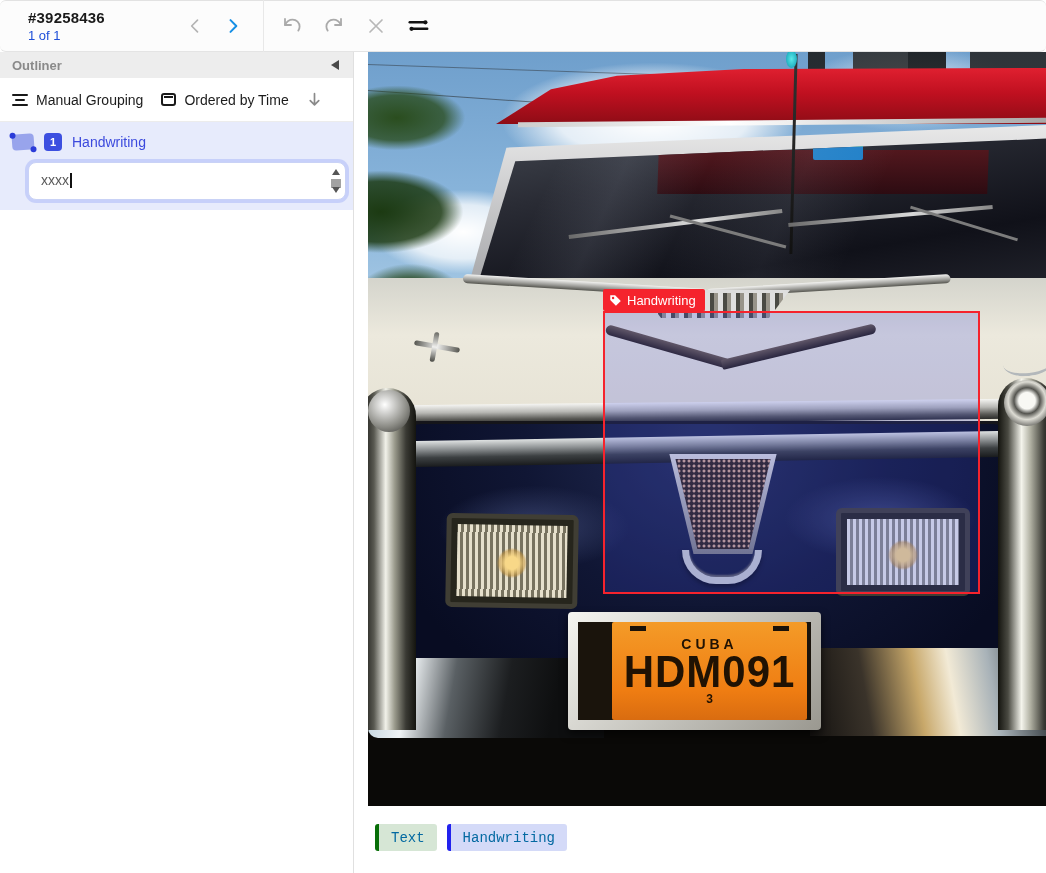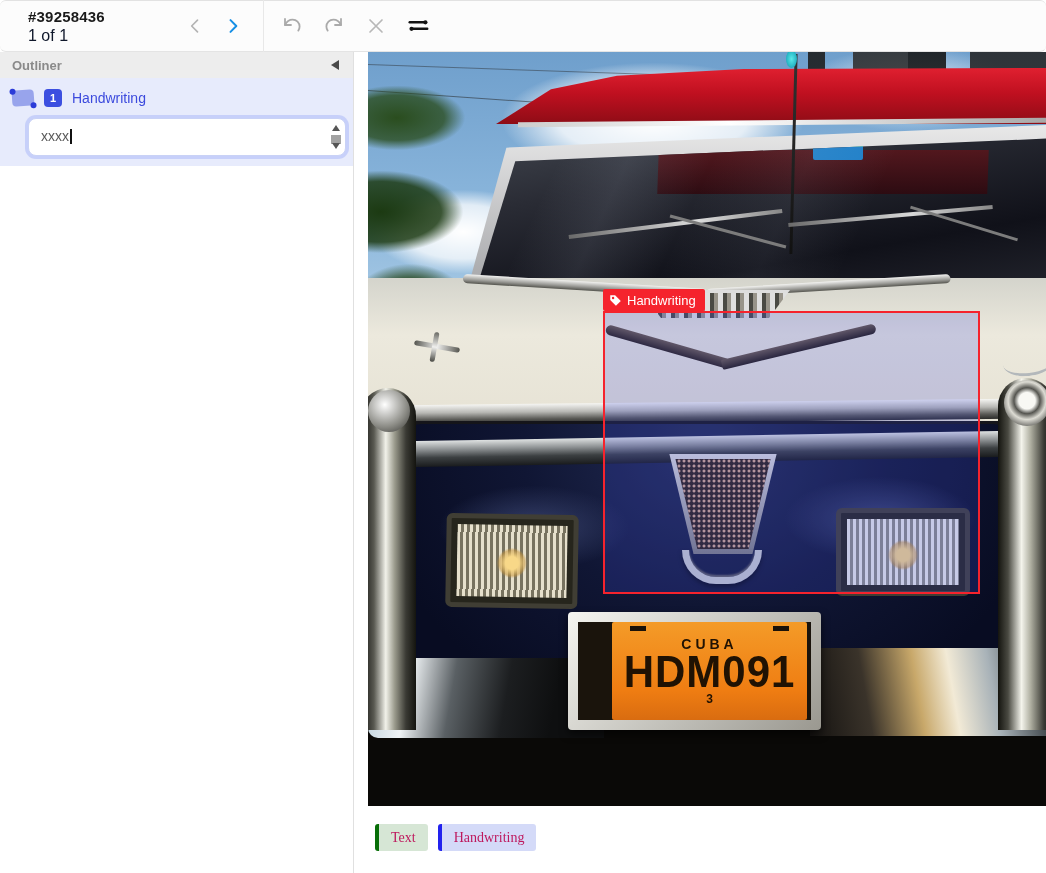--- a/index.html
+++ b/index.html
@@ -4,21 +4,21 @@
 <style>
   * { margin:0; padding:0; box-sizing:border-box; }
   html,body { width:1046px; height:873px; overflow:hidden; background:#fff;
               font-family:"Liberation Sans", sans-serif; }
 
   
   .topbar { height:52px; display:flex; align-items:center; background:#fcfcfc;
             border-top:1px solid #e2e2e2; border-bottom:1px solid #e4e4e4;border-radius:6px; }
   .task-info { margin-left:28px; width:125px; }
   .task-id { font-size:15px; font-weight:700; color:#1a1a1a; letter-spacing:.2px; }
-  .task-count { font-size:16px; color:#0f172a; margin-top:2px; }
+  .task-count { font-size:13px; color:#1d4ed8; margin-top:2px; }
   .nav-btns { display:flex; gap:14px; margin-left:30px; }
   .icon-btn { width:24px; height:24px; display:flex; align-items:center; justify-content:center;
               background:none; border:none; cursor:pointer; padding:0; }
   .tb-divider { width:1px; height:52px; background:#e8e8e8; margin-left:18px; }
   .tools { display:flex; gap:18px; margin-left:16px; }
 
   
   .content { display:flex; height:821px;justify-content:flex-end; }
   .sidebar { width:354px; background:#fff; border-right:1px solid #e0e0e0; display:flex; flex-direction:column; }
   .main { flex:1; background:#fff; padding-left:14px; }
@@ -194,21 +194,21 @@
   
   .region-bbox { left:235px; top:259px; width:377px; height:283px; border:2px solid #f5232d;
     background:rgba(66,76,222,.22); cursor:move; }
   .region-tag { position:absolute; bottom:calc(100% + 2px); left:-2px; height:22px;
     display:inline-flex; align-items:center; gap:5px; background:#f5232d; color:#fff;
     font-size:13px; padding:0 9px 0 6px; border-radius:2px; white-space:nowrap; }
 
   
   .labels-row { margin:18px 0 0 7px; display:flex; gap:10px; }
   .chip { display:inline-flex; align-items:center; height:27px; padding:0 12px; font-size:14px;
-          color:#be185d; border-radius:3px; cursor:pointer; border:none; font-family:Liberation Serif, serif; }
+          color:#0369a1; border-radius:3px; cursor:pointer; border:none; font-family:Liberation Mono, monospace; }
   .chip-text { background:#d6e6d5; border-left:4px solid #076e07; }
   .chip-handwriting { background:#d4daf8; border-left:4px solid #2222ee; }
 </style>
 </head>
 <body>
 
 <header class="topbar">
   <div class="task-info">
     <div class="task-id">#39258436</div>
     <div class="task-count">1 of 1</div>
@@ -254,20 +254,39 @@
     </button>
   </div>
 </header>
 
 <div class="content">
   <aside class="sidebar">
     <div class="outliner-header">
       <span class="outliner-title">Outliner</span>
       <button class="collapse-btn">
         <span class="tri-left"></span>
+      </button>
+    </div>
+    <div class="grouping-row">
+      <button class="flat-btn">
+        <span class="group-icon">
+            <span class="l1"></span>
+            <span class="l2"></span>
+            <span class="l3"></span>
+          </span>
+        <span>Manual Grouping</span>
+      </button>
+      <button class="flat-btn ordered-btn">
+        <span class="ordered-icon"></span>
+        <span>Ordered by Time</span>
+      </button>
+      <button class="icon-btn sort-btn">
+        <svg width="17" height="17" viewBox="0 0 16 16">
+          <path d="M8 2.5 v10 M4 9 L8 13 L12 9" fill="none" stroke="#8a8a8a" stroke-width="1.6" stroke-linecap="round" stroke-linejoin="round"></path>
+        </svg>
       </button>
     </div>
     <div class="region-block">
       <div class="region-row">
         <span class="bbox-icon"></span>
         <span class="region-badge">1</span>
         <span class="region-label">Handwriting</span>
       </div>
       <div class="region-input-wrap">
         <div class="region-textarea">

